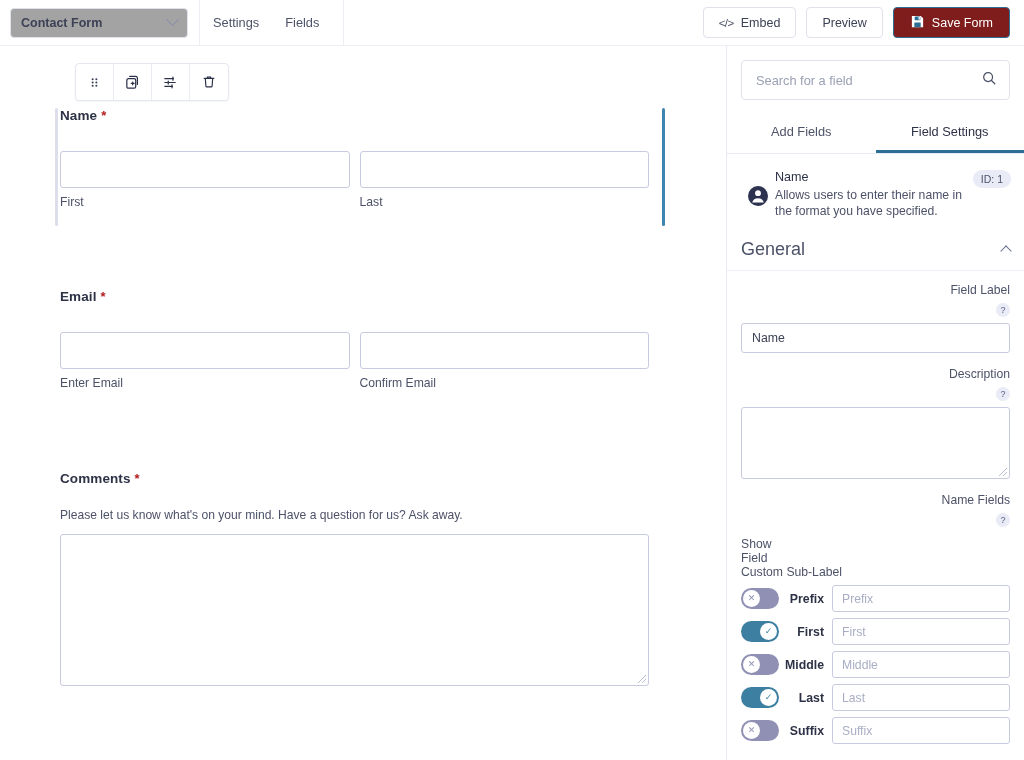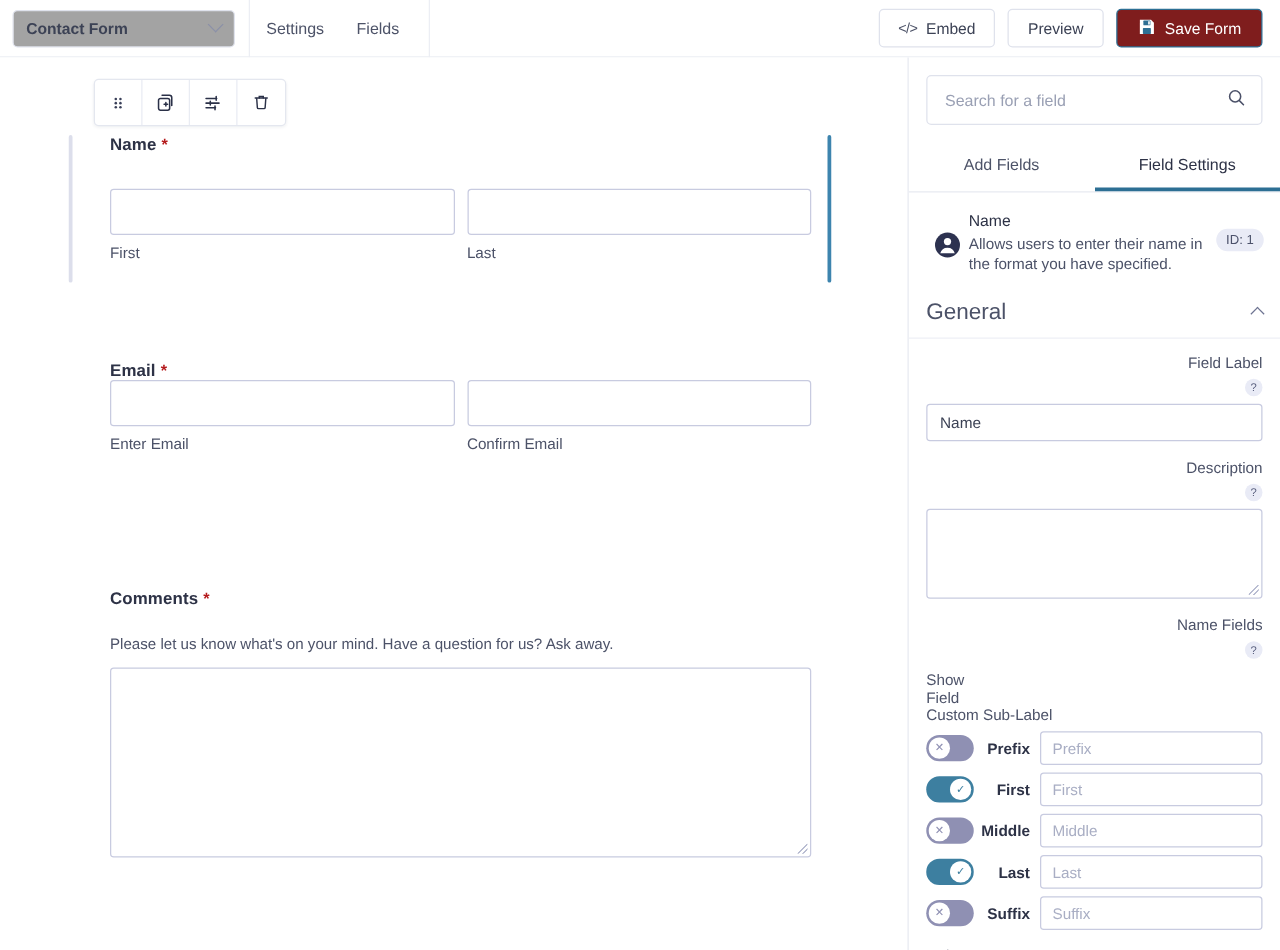--- a/index.html
+++ b/index.html
@@ -90,21 +90,21 @@
     position: absolute; left: 55px; width: 612px;
   }
   .field-bar-left {
     position: absolute; left: 0; top: 0; width: 3px; height: 100%;
     background: #dcdeeb; border-radius: 2px;
   }
   .field-bar-right {
     position: absolute; left: 607px; top: 0; width: 3px; height: 100%;
     background: #3d84ae; border-radius: 2px;
   }
-  .field-inner { padding-left: 33px; padding-right: 18px; }
+  .field-inner { padding-left: 5px; padding-right: 18px; }
   .field-label {
     font-size: 13.5px; font-weight: bold; color: #2d3246;
     letter-spacing: .1px;
   }
   .req-star { color: #b4191b; font-size: 13px; margin-left: 4px; }
   .row2 { display: flex; gap: 10px; }
   .col { flex: 1; }
   .inp {
     width: 100%; height: 37px;
     border: 1px solid #c8cbe0; border-radius: 3px;
@@ -152,21 +152,21 @@
   .tab {
     flex: 1; text-align: center; font-size: 12.8px;
     color: #4d5368; padding: 10px 0 11px 0; cursor: pointer;
   }
   .tab.active { color: #2d3246; border-bottom: 3px solid #2d6f94; }
   .fieldinfo { display: flex; padding: 16px 14px 4px 14px; position: relative; }
   .fi-icon { width: 34px; display:flex; align-items:center; justify-content:center; padding-top:2px;}
   .fi-title { font-size: 12.6px; color: #2d3246; font-weight: 400; }
   .fi-desc { font-size: 12.2px; color: #4c5268; line-height: 16px; margin-top: 3px; width: 190px;}
   .idbadge {
-    position: absolute; right: 13px; top: 29px;
+    position: absolute; right: 13px; top: 16px;
     background: #e9ebf6; color: #4b516a;
     font-size: 10.5px; border-radius: 9px;
     padding: 3px 8px;
   }
   .section-hd {
     display: flex; align-items: center; justify-content: space-between;
     padding: 16px 14px 10px 14px;
     font-size: 18px; color: #4c5268;
     border-bottom: 1px solid #eef0f6;
     cursor: pointer;
@@ -342,21 +342,21 @@
           </div>
         </div>
       </div>
     </div>
 
     <div class="field" style="top:243px;height:118px;">
       <div class="field-inner">
         <div class="field-label">
           <span>Email</span><span class="req-star">*</span>
         </div>
-        <div class="row2" style="">
+        <div class="row2" style="margin-top:28px;">
           <div class="col">
             <div class="inp"></div>
             <div class="sublabel">Enter Email</div>
           </div>
           <div class="col">
             <div class="inp"></div>
             <div class="sublabel">Confirm Email</div>
           </div>
         </div>
       </div>

